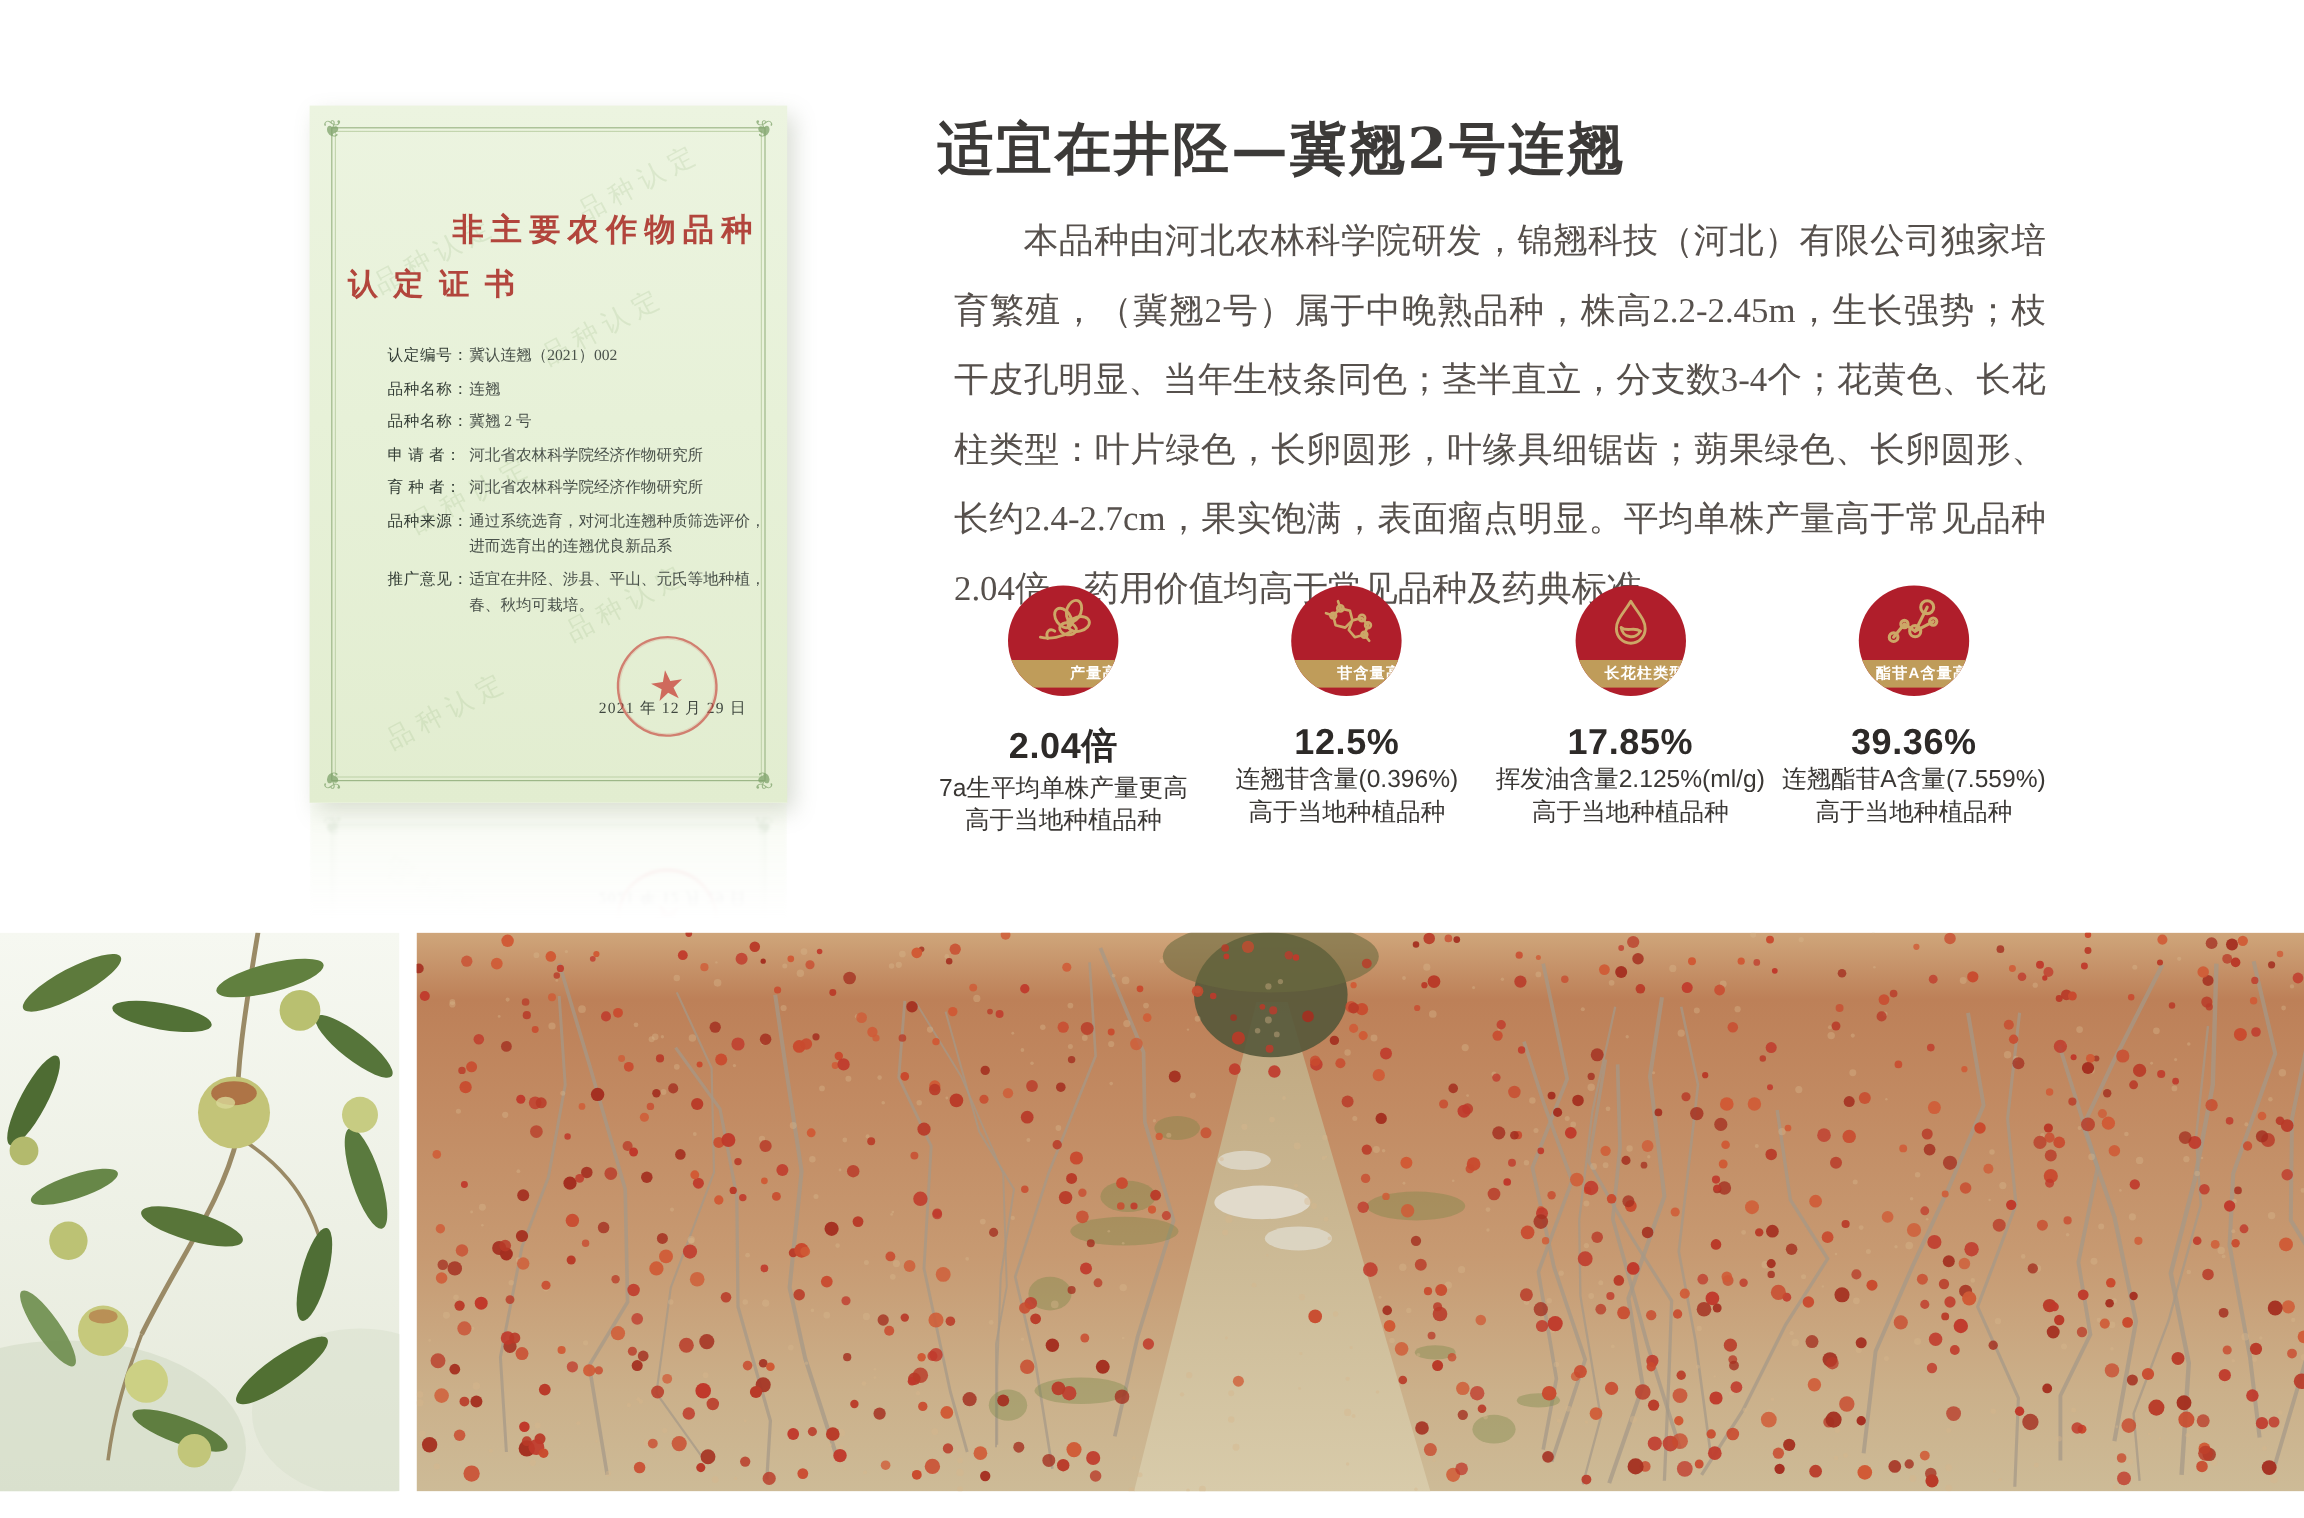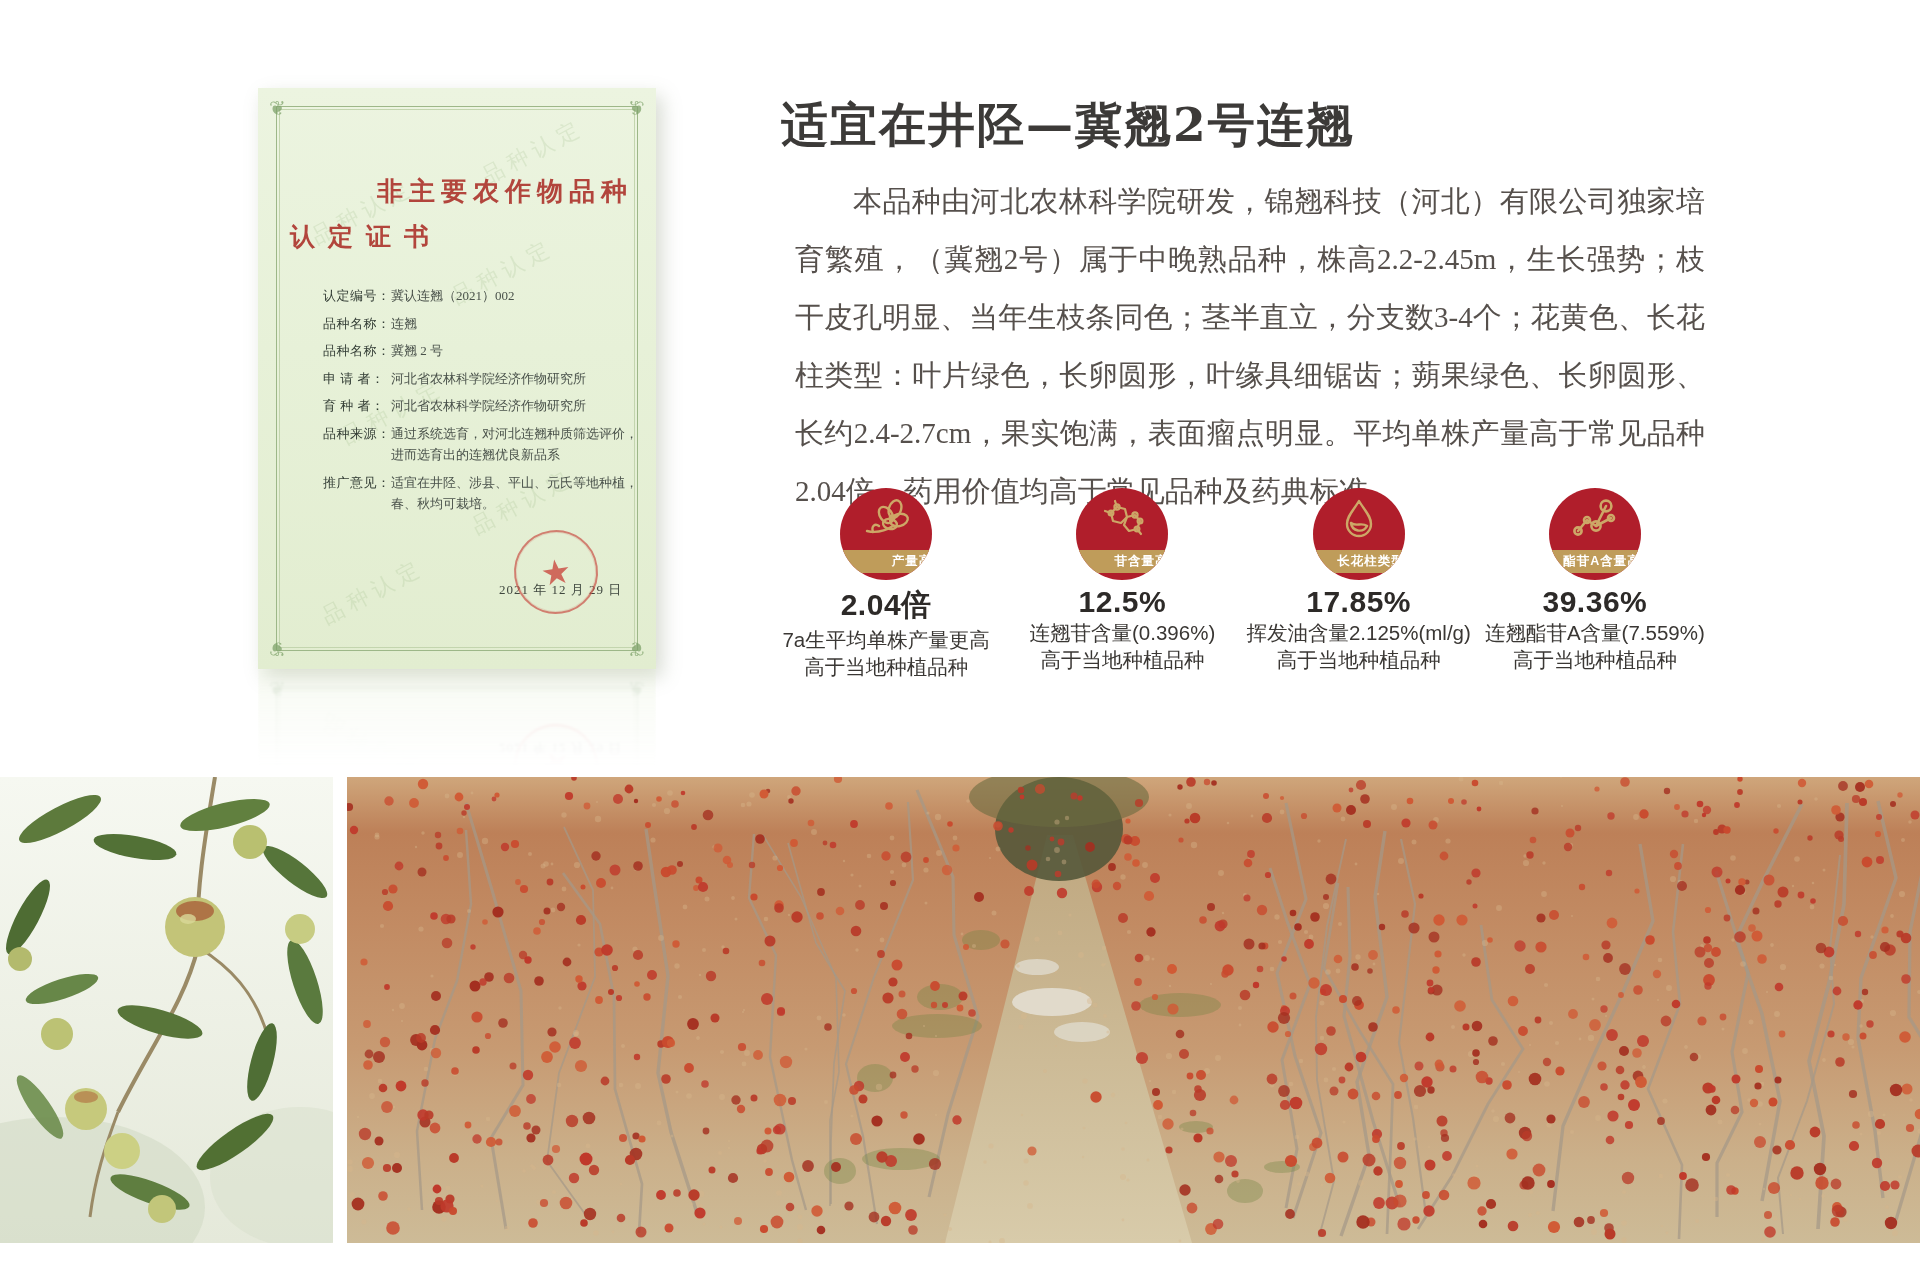--- a/index.html
+++ b/index.html
@@ -58,21 +58,21 @@
 
   
   .stats{position:absolute;left:768px;top:488px;width:945px;display:flex;}
   .stat{width:25%;display:flex;flex-direction:column;align-items:center;}
   .coin{position:relative;width:92px;height:92px;border-radius:50%;
       background:#b01e2b;overflow:hidden;flex:0 0 auto;}
   .coin-icon{position:absolute;left:50%;top:5px;transform:translateX(-50%);}
   .coin-band{position:absolute;left:0;right:0;bottom:7px;height:23px;background:#bf9c5a;
       color:#ffffff;font-size:12.5px;font-weight:700;letter-spacing:1px;
       text-align:right;line-height:23px;white-space:nowrap;}
-  .stat-value{margin-top:5px;font-size:30px;font-weight:700;color:#2d2a28;letter-spacing:.5px;}
+  .stat-value{margin-top:22px;font-size:30px;font-weight:700;color:#2d2a28;letter-spacing:.5px;}
   .stat-desc{font-size:20.5px;line-height:27px;color:#3a3734;white-space:nowrap;}
 
   
   .photo{position:absolute;top:777px;height:466px;margin:0;overflow:hidden;}
   .photo-left{left:0;width:333px;}
   .photo-right{left:347px;width:1573px;}
   .photo svg{display:block;}
 </style>
 </head>
 <body>

